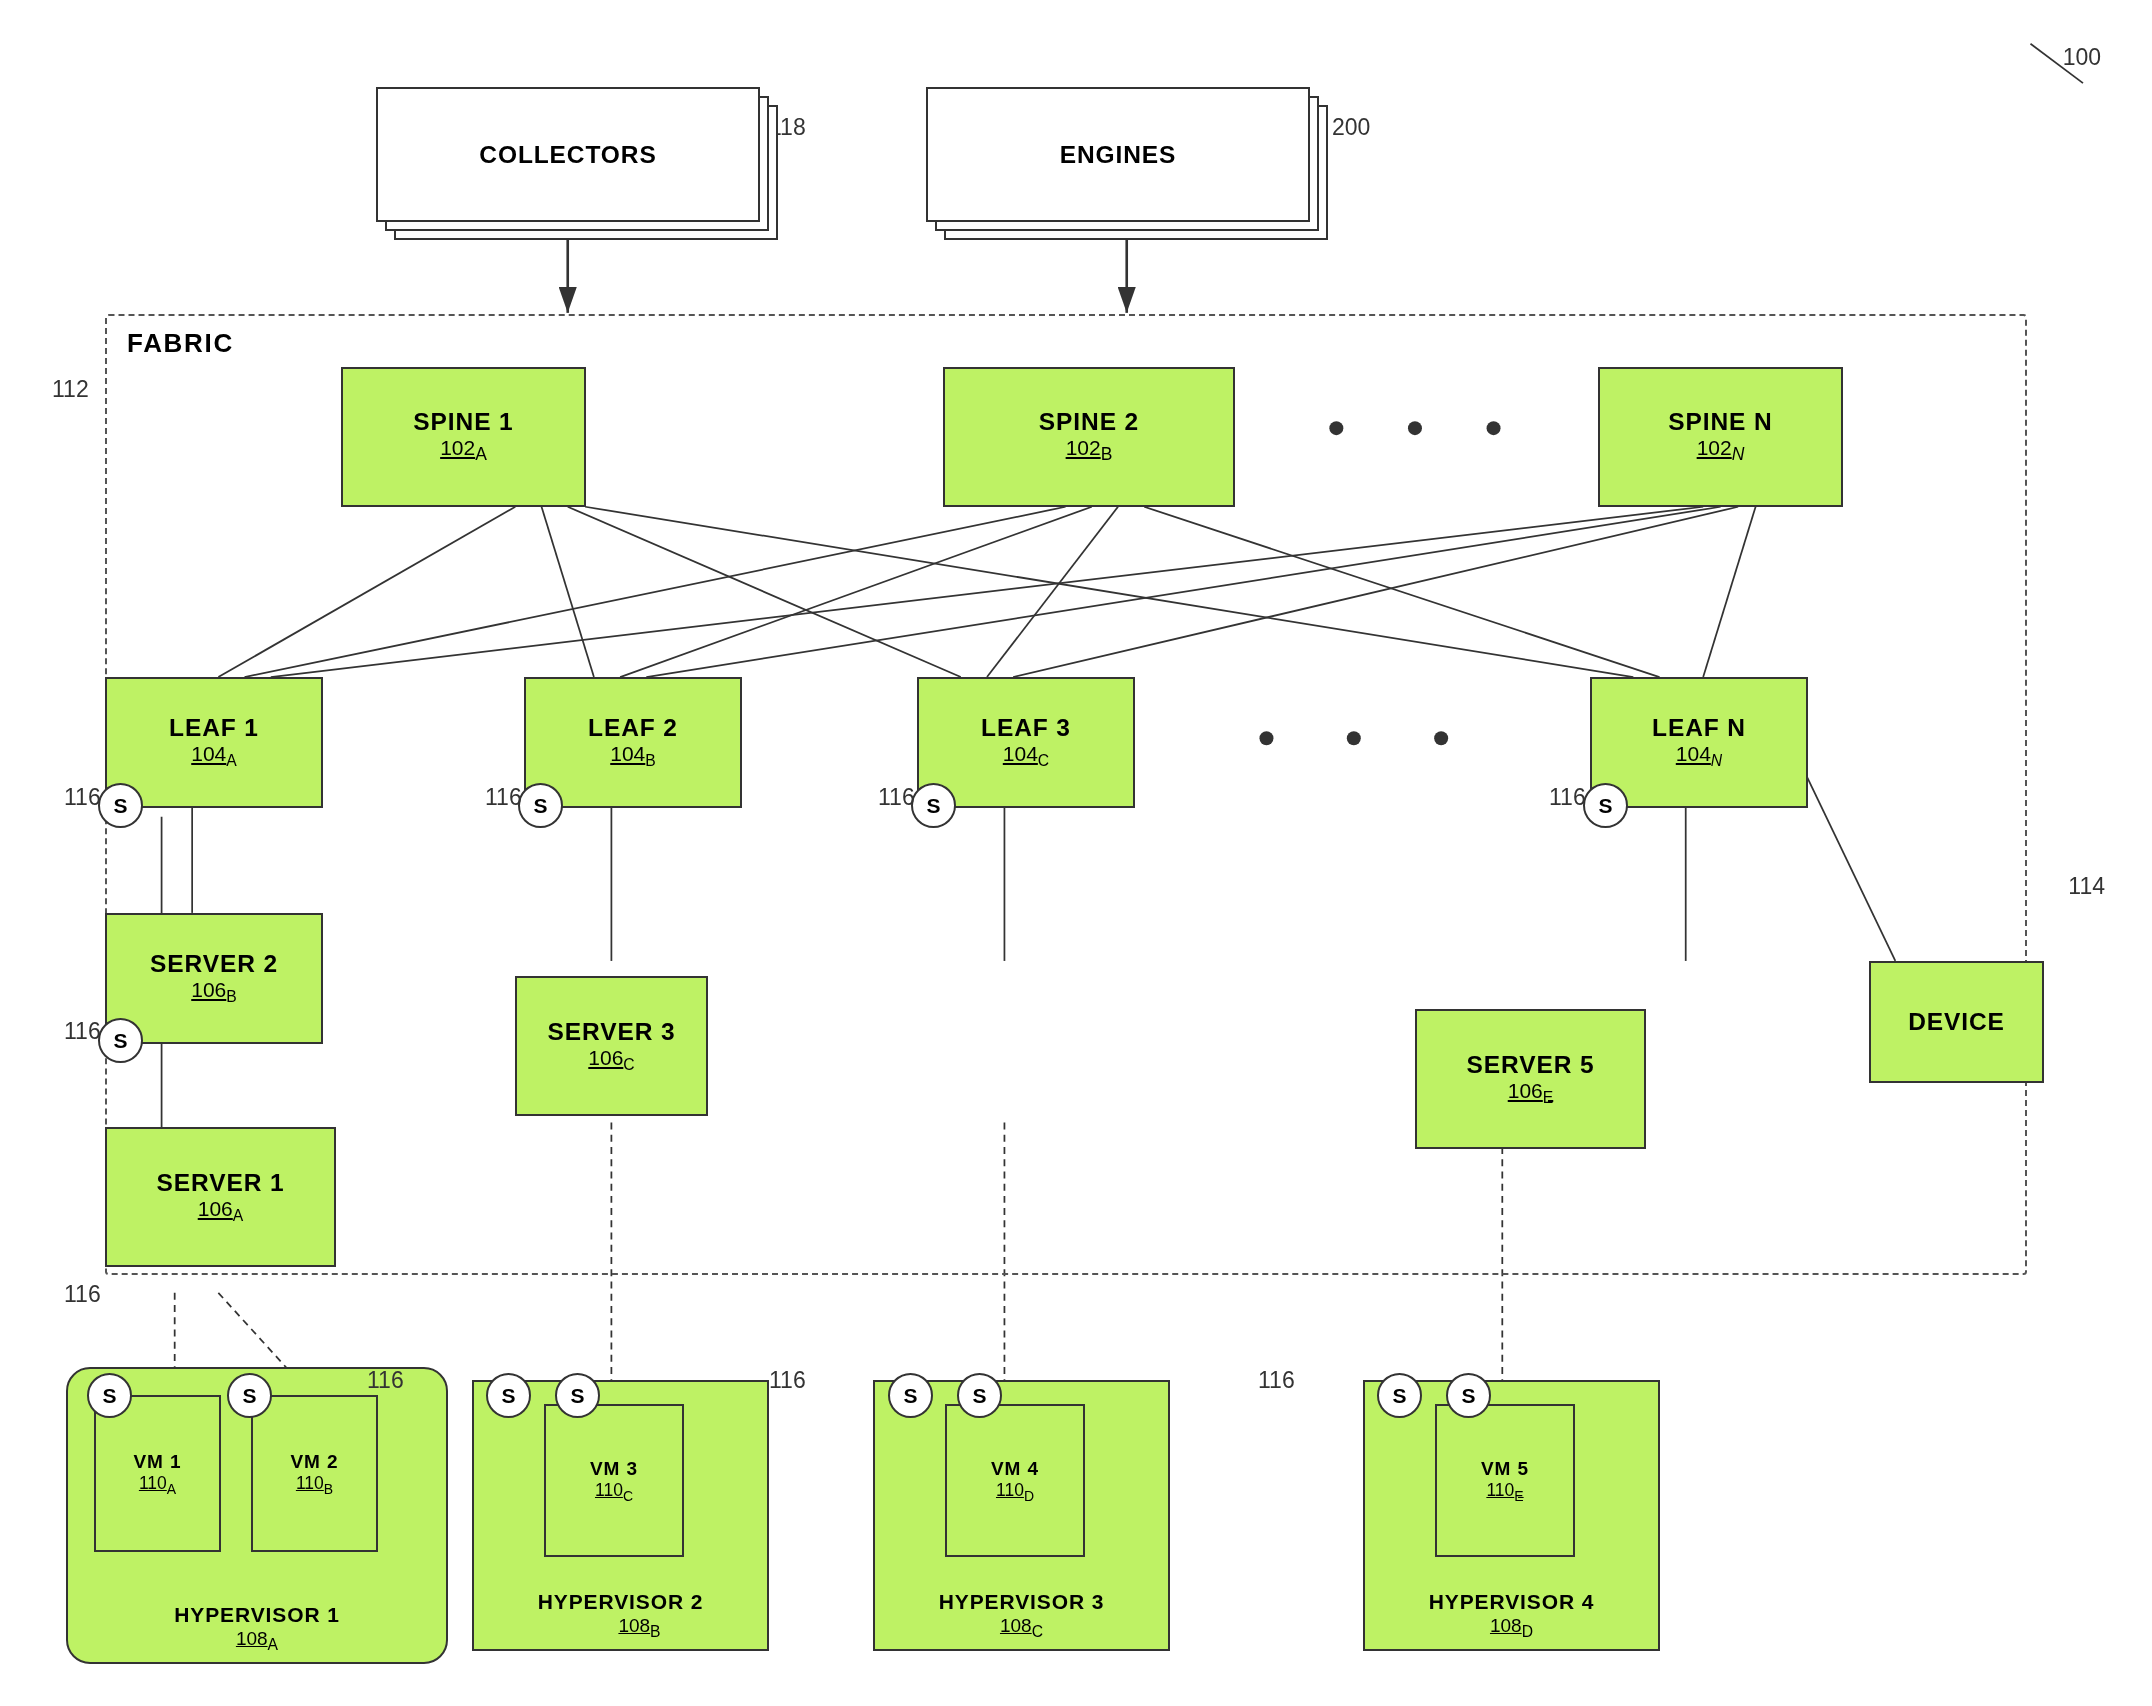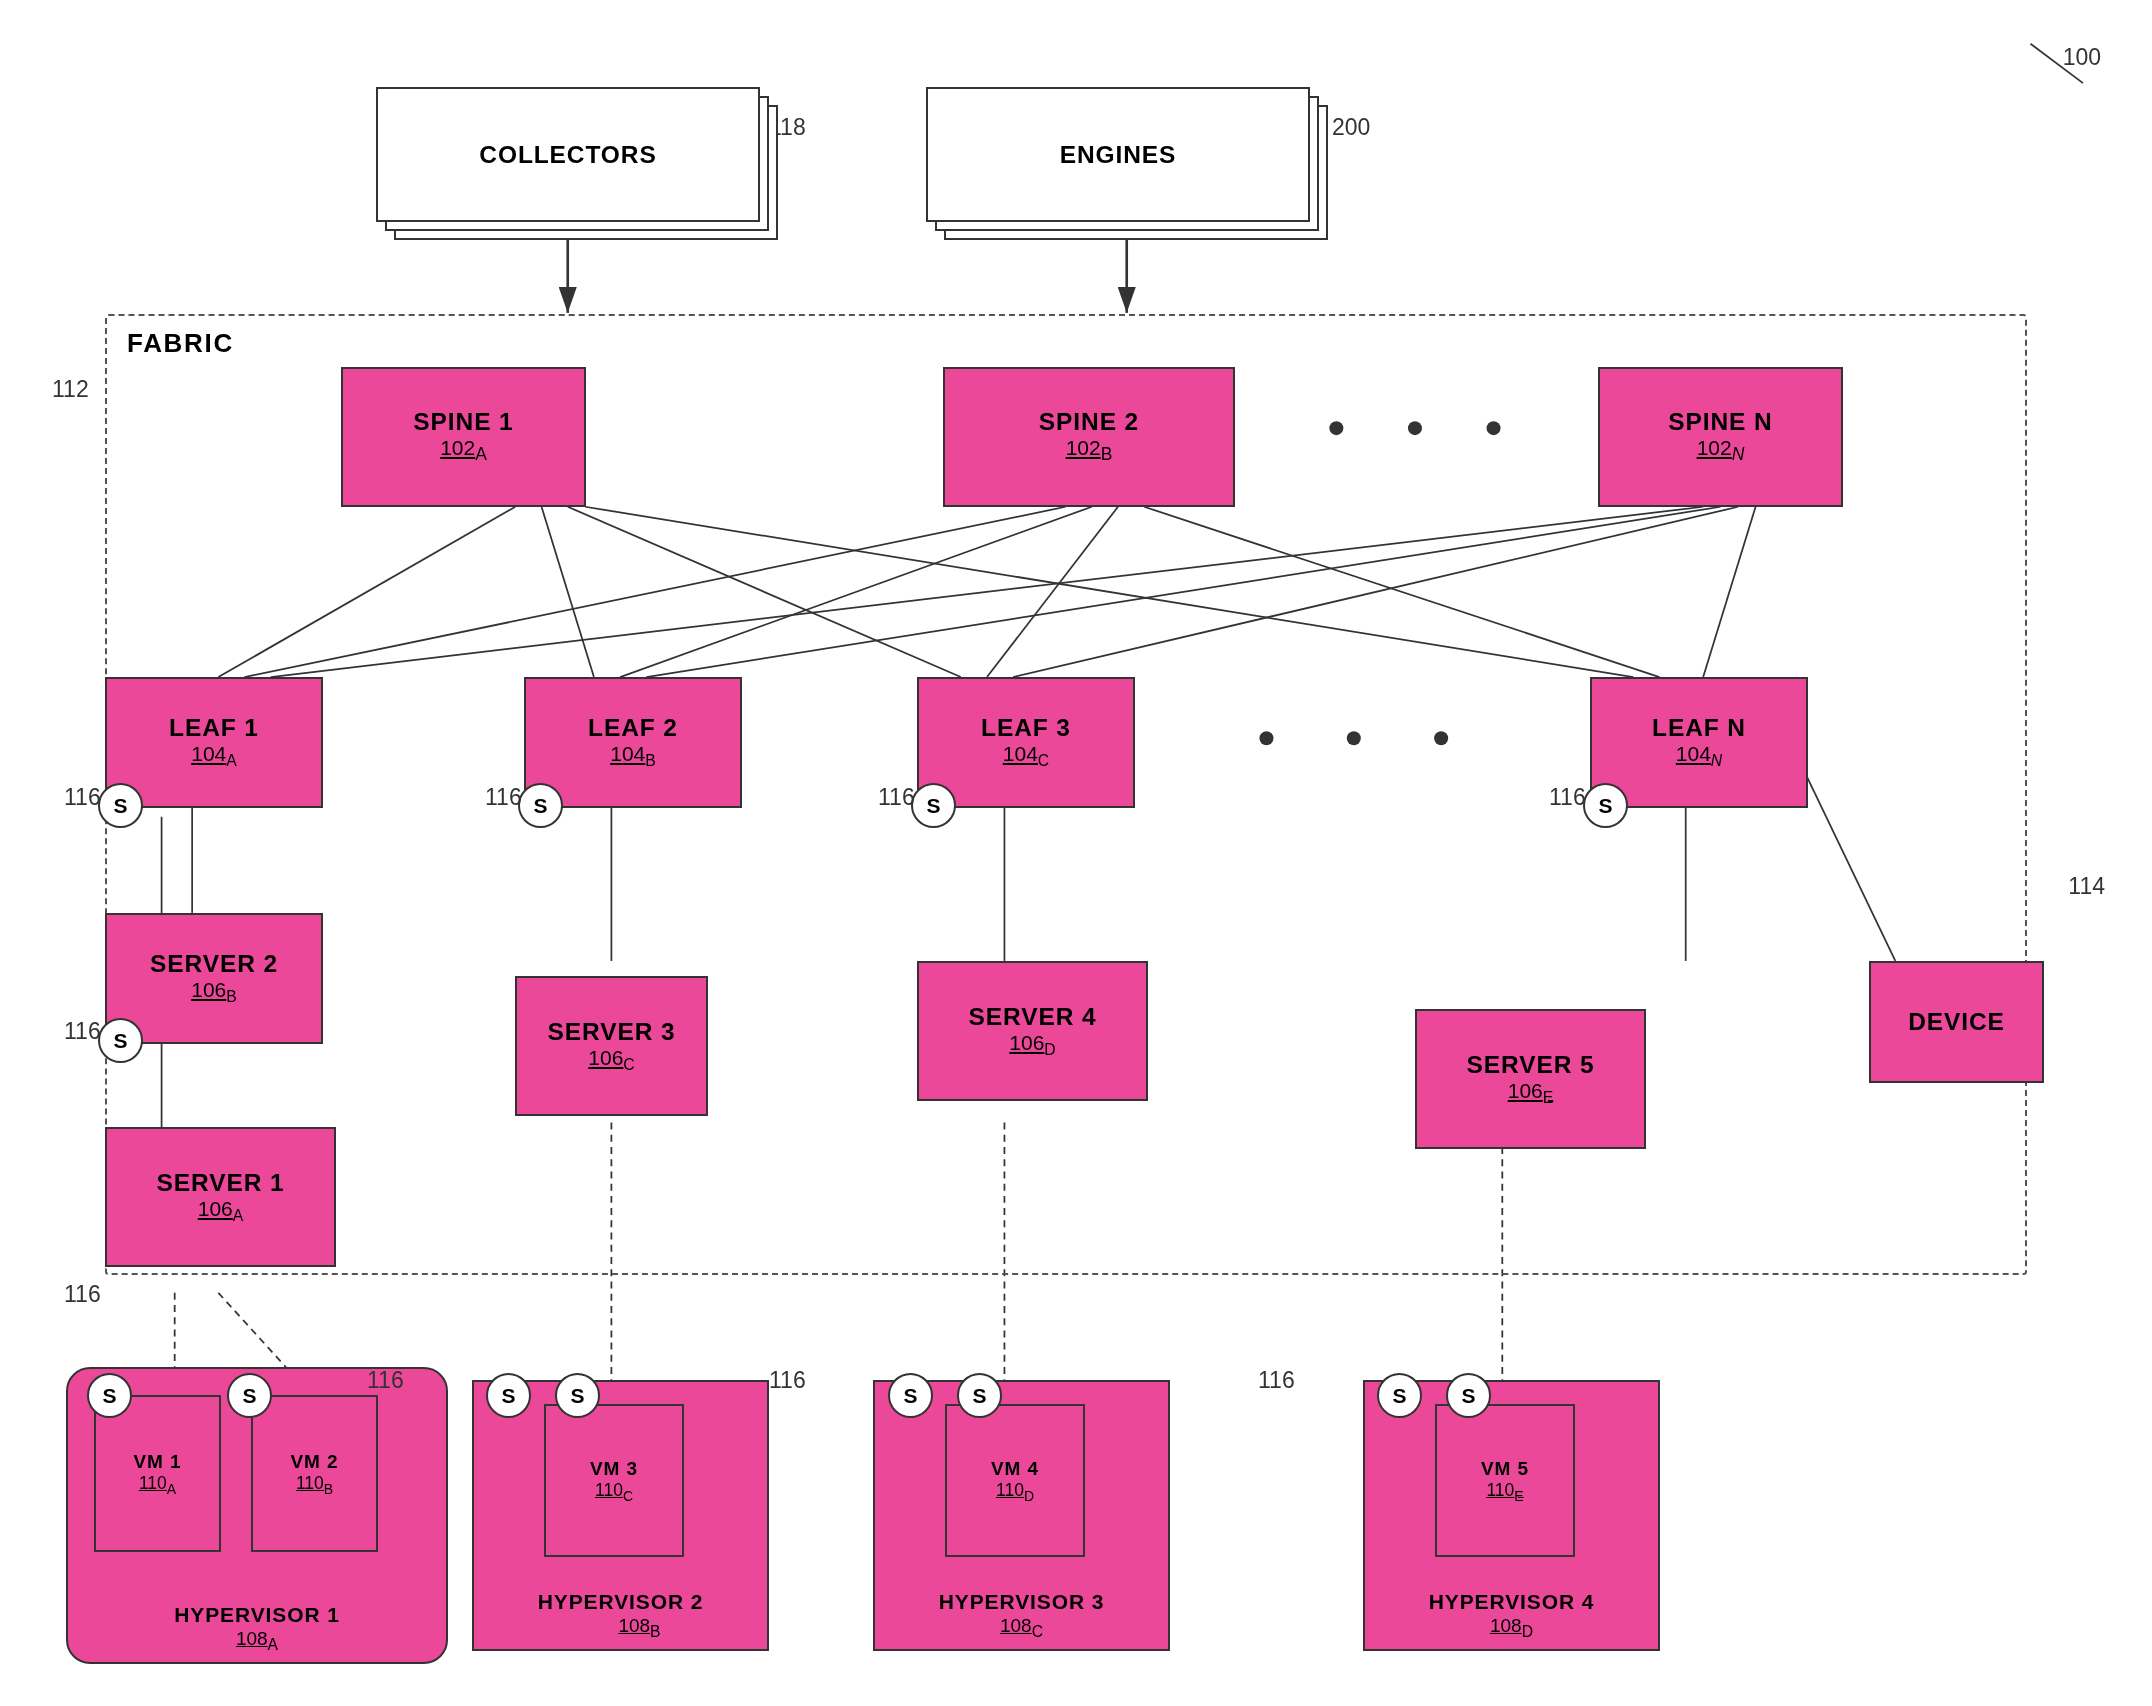--- a/index.html
+++ b/index.html
@@ -12,21 +12,21 @@
       position: relative;
     }
     .diagram {
       position: relative;
       width: 2153px;
       height: 1707px;
     }
     
     .box {
       position: absolute;
-      background: #ec4899;
+      background: #bef264;
       border: 2.6px solid #333;
       display: flex;
       flex-direction: column;
       align-items: center;
       justify-content: center;
       text-align: center;
     }
     .box-stacked {
       position: absolute;
     }
@@ -257,24 +257,20 @@
   <div class="box" style="left:105px; top:1127px; width:231px; height:140px;">
     <span class="label-main">SERVER 1</span>
     <span class="label-sub">106<sub style="font-size:15.7px;">A</sub></span>
   </div>
 
   <div class="box" style="left:515px; top:961px; width:193px; height:140px;margin-top:15px;">
     <span class="label-main">SERVER 3</span>
     <span class="label-sub">106<sub style="font-size:15.7px;">C</sub></span>
   </div>
 
-  <div class="box" style="left:917px; top:961px; width:231px; height:140px;">
-    <span class="label-main">SERVER 4</span>
-    <span class="label-sub">106<sub style="font-size:15.7px;">D</sub></span>
-  </div>
 
   <div class="box" style="left:1415px; top:961px; width:231px; height:140px;margin-top:48px;">
     <span class="label-main">SERVER 5</span>
     <span class="label-sub">106<sub style="font-size:15.7px;">E</sub></span>
   </div>
 
   <div class="box" style="left:1869px; top:961px; width:175px; height:122px;">
     <span class="label-main">DEVICE</span>
   </div>
 

